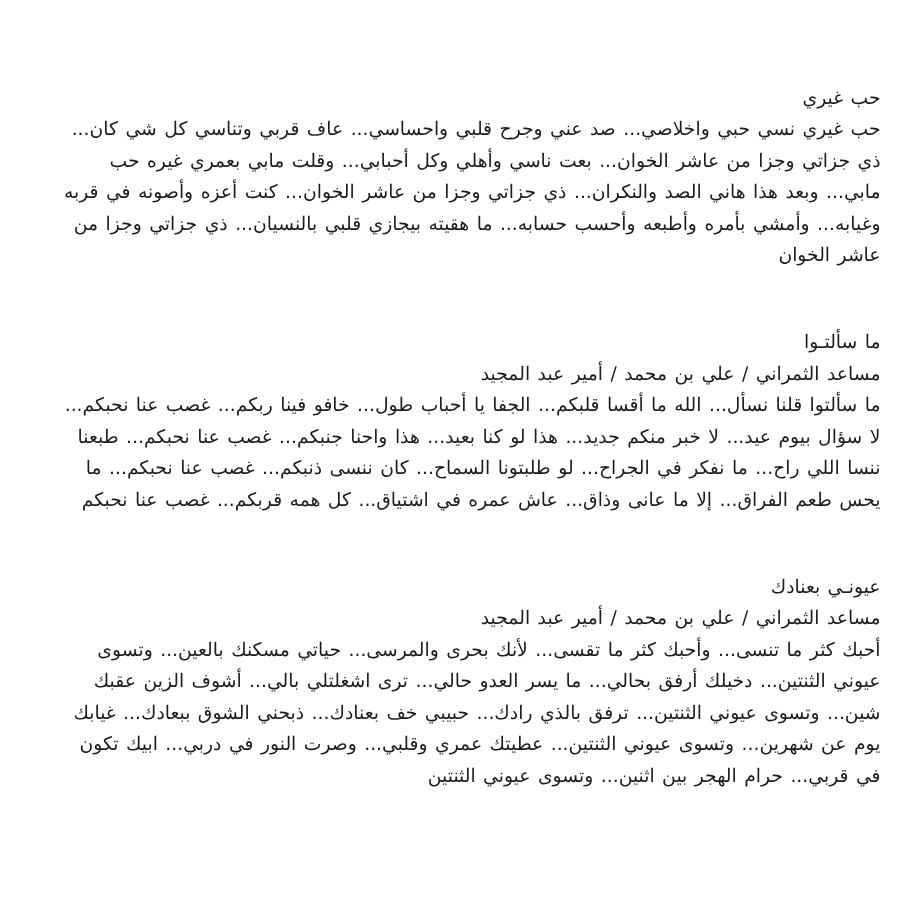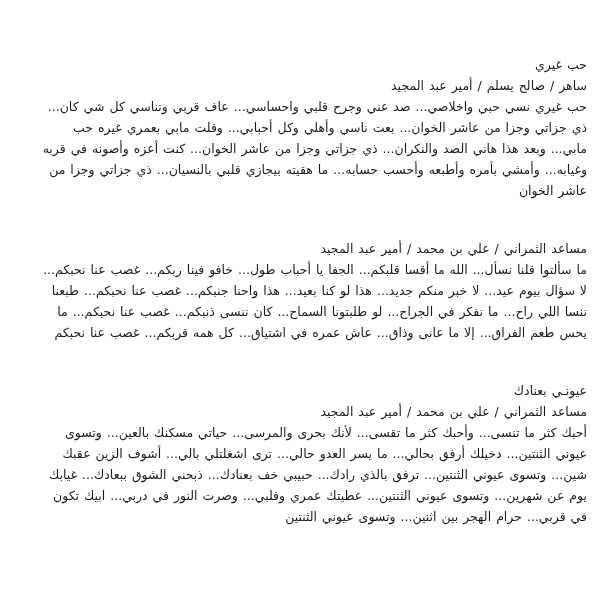--- a/index.html
+++ b/index.html
@@ -36,25 +36,25 @@
     word-spacing: 1px;
   }
 </style>
 </head>
 <body>
 
 <div class="page">
 
   <div class="song-section">
     <div class="song-title">حب غيري</div>
-    <div class="song-artists">ساهر / صالح يسلم / أمير عبد المجيد</div>
     <div class="song-lyrics">حب غيري نسي حبي واخلاصي... صد عني وجرح قلبي واحساسي... عاف قربي وتناسي كل شي كان... ذي جزاتي وجزا من عاشر الخوان... بعت ناسي وأهلي وكل أحبابي... وقلت مابي بعمري غيره حب مابي... وبعد هذا هاني الصد والنكران... ذي جزاتي وجزا من عاشر الخوان... كنت أعزه وأصونه في قربه وغيابه... وأمشي بأمره وأطبعه وأحسب حسابه... ما هقيته بيجازي قلبي بالنسيان... ذي جزاتي وجزا من عاشر الخوان</div>
   </div>
 
   <div class="song-section">
+    <div class="song-title">ما سألتـوا</div>
     <div class="song-artists">مساعد الثمراني / علي بن محمد / أمير عبد المجيد</div>
     <div class="song-lyrics">ما سألتوا قلنا نسأل... الله ما أقسا قلبكم... الجفا يا أحباب طول... خافو فينا ربكم... غصب عنا نحبكم... لا سؤال بيوم عيد... لا خبر منكم جديد... هذا لو كنا بعيد... هذا واحنا جنبكم... غصب عنا نحبكم... طبعنا ننسا اللي راح... ما نفكر في الجراح... لو طلبتونا السماح... كان ننسى ذنبكم... غصب عنا نحبكم... ما يحس طعم الفراق... إلا ما عانى وذاق... عاش عمره في اشتياق... كل همه قربكم... غصب عنا نحبكم</div>
   </div>
 
   <div class="song-section">
     <div class="song-title">عيونـي بعنادك</div>
     <div class="song-artists">مساعد الثمراني / علي بن محمد / أمير عبد المجيد</div>
     <div class="song-lyrics">أحبك كثر ما تنسى... وأحبك كثر ما تقسى... لأنك بحرى والمرسى... حياتي مسكنك بالعين... وتسوى عيوني الثنتين... دخيلك أرفق بحالي... ما يسر العدو حالي... ترى اشغلتلي بالي... أشوف الزين عقبك شين... وتسوى عيوني الثنتين... ترفق بالذي رادك... حبيبي خف بعنادك... ذبحني الشوق ببعادك... غيابك يوم عن شهرين... وتسوى عيوني الثنتين... عطيتك عمري وقلبي... وصرت النور في دربي... ابيك تكون في قربي... حرام الهجر بين اثنين... وتسوى عيوني الثنتين</div>
   </div>
 

